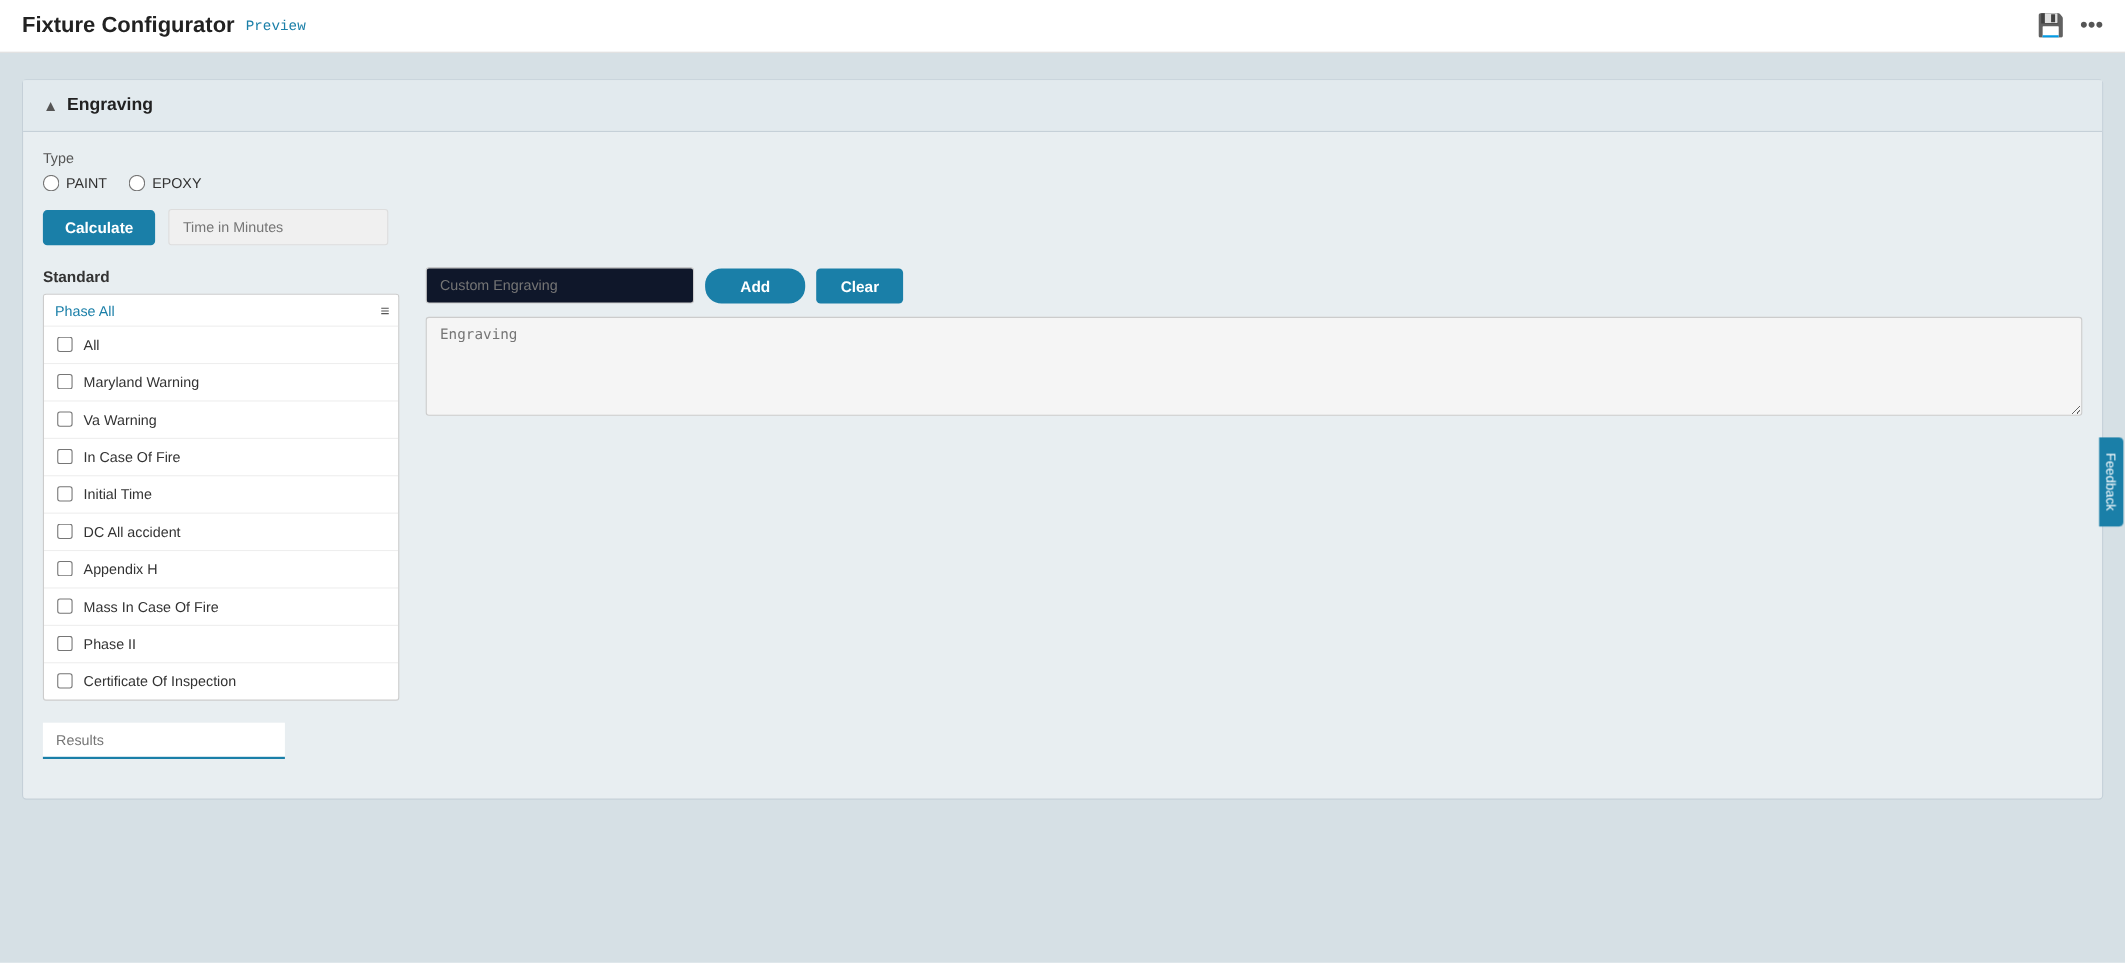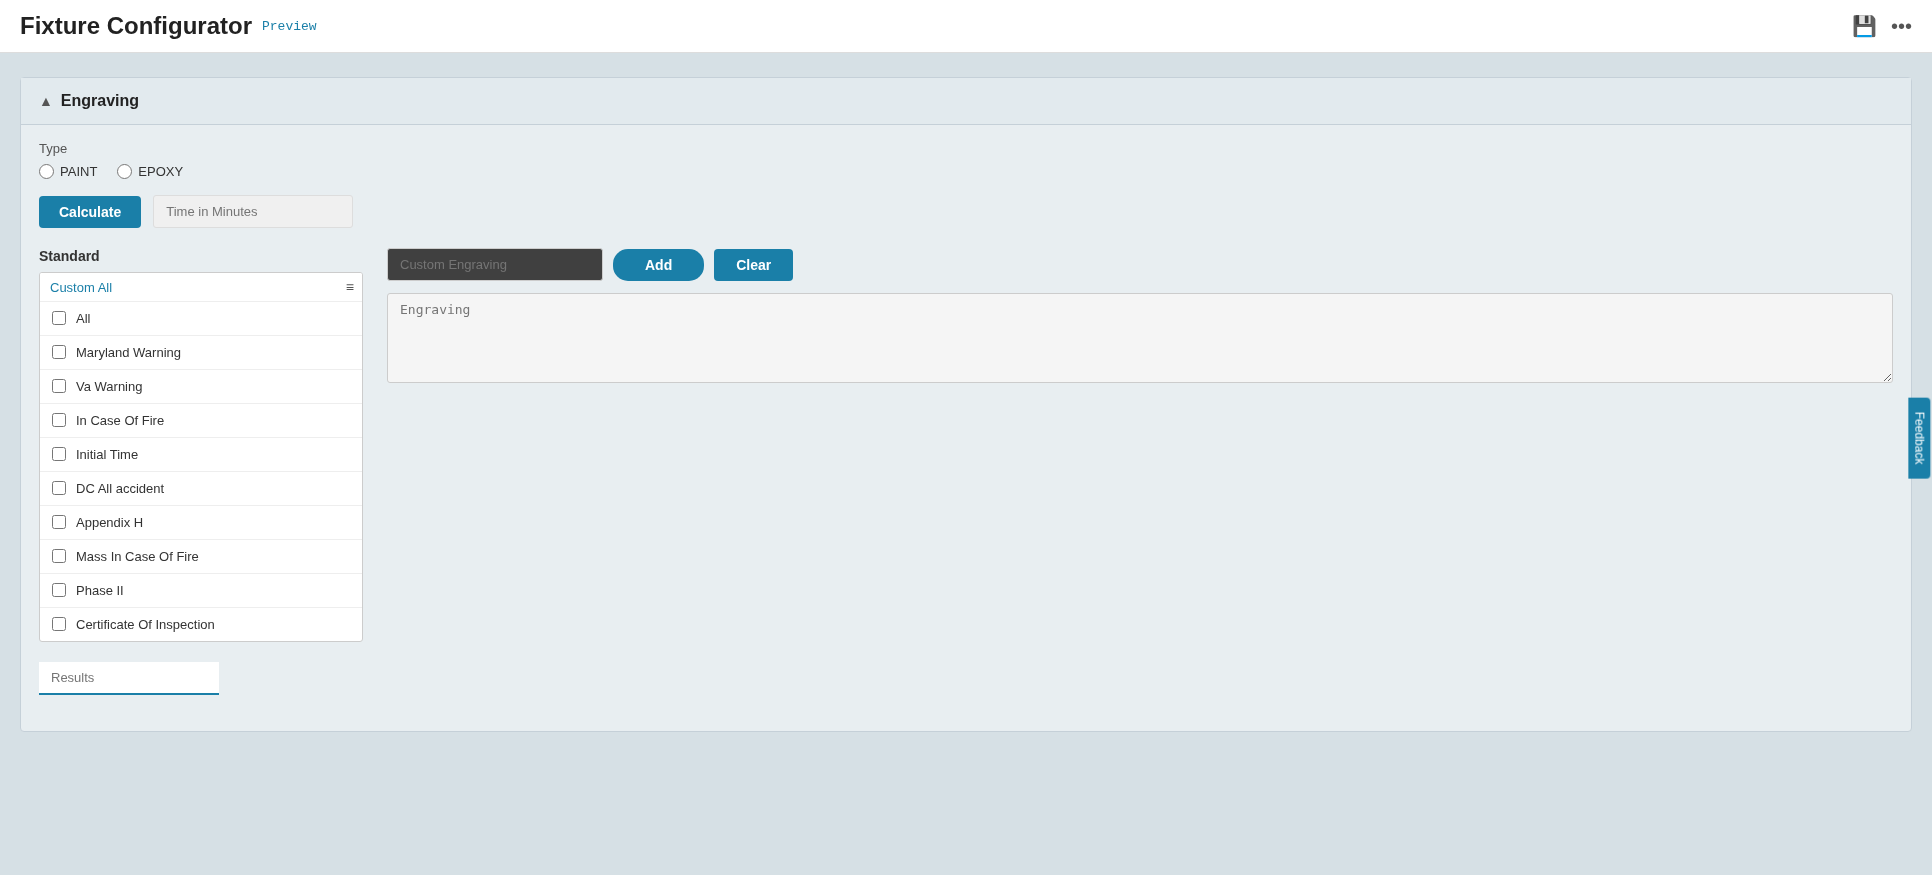--- a/index.html
+++ b/index.html
@@ -14,21 +14,21 @@
     
     .header {
       display: flex;
       align-items: center;
       padding: 12px 20px;
       background: #fff;
       border-bottom: 1px solid #ddd;
       position: relative;
     }
     .header-title {
-      font-size: 24px;
+      font-size: 20px;
       font-weight: 600;
       color: #222;
       margin-right: 10px;
     }
     .header-preview {
       color: #1a7fa8;
       font-size: 13px;
       cursor: pointer;
       font-family: Liberation Mono, monospace;
     }
@@ -214,27 +214,27 @@
     .custom-section {
       flex: 1;
     }
     .custom-input-row {
       display: flex;
       align-items: center;
       gap: 10px;
       margin-bottom: 12px;
     }
     .custom-input {
-      background: #404040;
+      background: #0f172a;
       border: 1px solid #ccc;
       border-radius: 3px;
       padding: 8px 12px;
       font-size: 13px;
       color: #999;
-      width: 216px;
+      width: 244px;
     }
     .btn-add {
       background: #1a7fa8;
       color: #fff;
       border: none;
       padding: 8px 32px;
       border-radius: 15px;
       font-size: 14px;
       cursor: pointer;
       font-weight: 600;
@@ -266,21 +266,21 @@
     .results-row {
       margin-top: 20px;
     }
     .results-input {
       background: #fff;
       border: none;
       border-bottom: 2px solid #1a7fa8;
       padding: 8px 12px;
       font-size: 13px;
       color: #999;
-      width: 180px;
+      width: 220px;
     }
 
     
     .feedback-side {
       position: fixed;
       right: -28px;
       top: 50%;
       transform: translateY(-50%) rotate(90deg);
       background: #1a7fa8;
       color: #fff;
@@ -334,21 +334,21 @@
       </div>
 
       <div class="two-col">
 
         <div class="standard-section">
           <div class="section-title">Standard</div>
 
           <div class="checkbox-list">
 
             <div class="filter-row">
-              <button class="clear-all-btn">Custom All</button>
+              <button class="clear-all-btn">Phase All</button>
               <span class="filter-icon">≡</span>
             </div>
 
             <div id="checkbox-items-container">
                 <div class="checkbox-item">
                   <input type="checkbox" id="cb-all" style="">
                   <label for="cb-all">All</label>
                 </div>
                 <div class="checkbox-item">
                   <input type="checkbox" id="cb-maryland-warning" style="">

